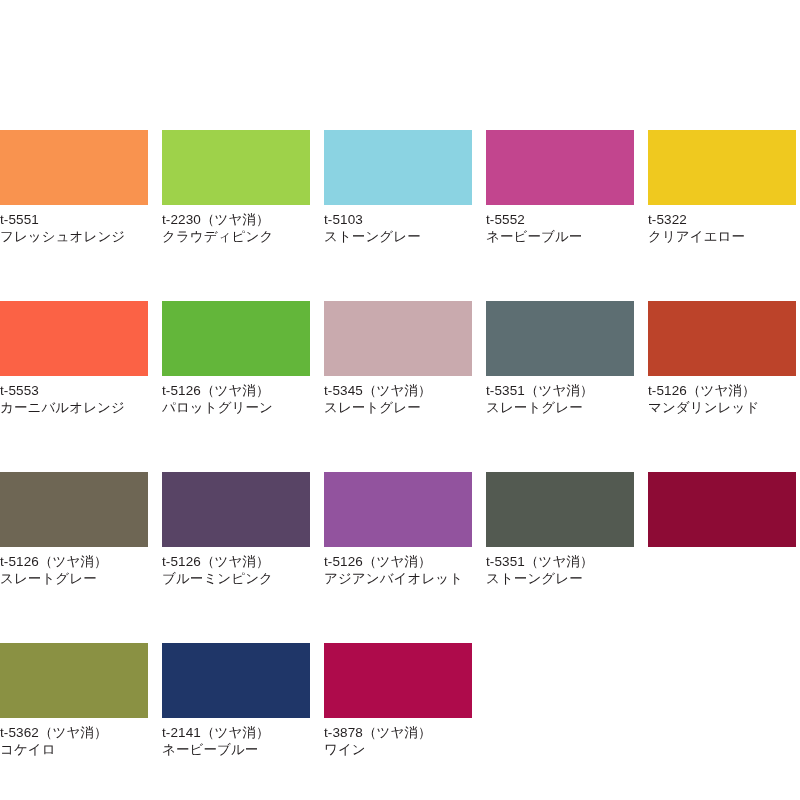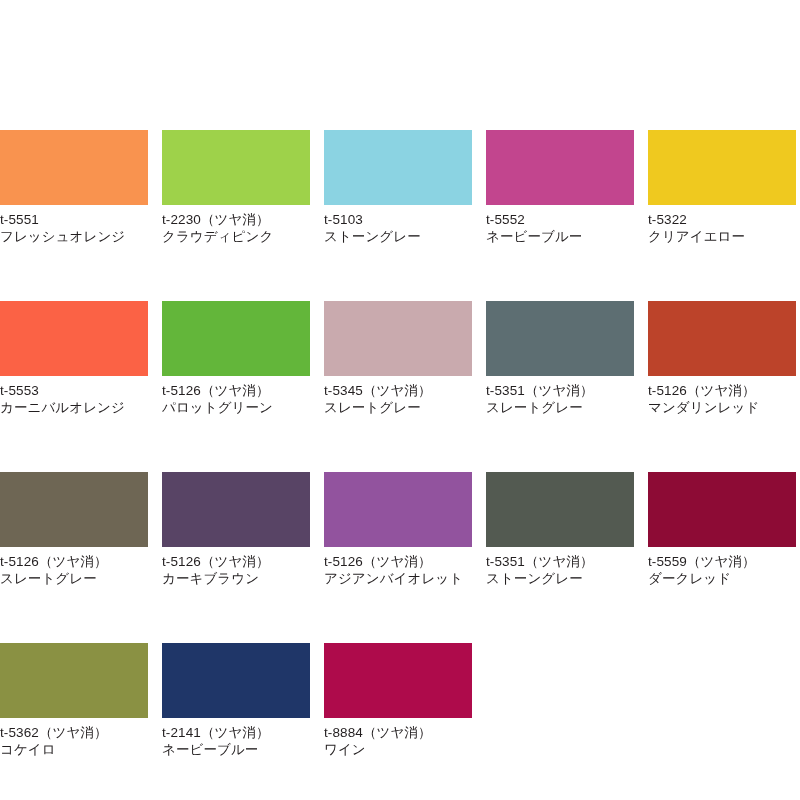--- a/index.html
+++ b/index.html
@@ -141,59 +141,55 @@
         <div class="swatch-chip" style="background: rgb(110, 102, 84);"></div>
         <div class="swatch-caption">
           <span class="swatch-code">t-5126（ツヤ消）</span>
           <span class="swatch-name">スレートグレー</span>
         </div>
       </div>
       <div class="swatch-cell">
         <div class="swatch-chip" style="background: rgb(88, 68, 101);"></div>
         <div class="swatch-caption">
           <span class="swatch-code">t-5126（ツヤ消）</span>
-          <span class="swatch-name">カーキブラウン</span>
+          <span class="swatch-name">ブルーミンピンク</span>
         </div>
       </div>
       <div class="swatch-cell">
         <div class="swatch-chip" style="background: rgb(146, 83, 158);"></div>
         <div class="swatch-caption">
           <span class="swatch-code">t-5126（ツヤ消）</span>
           <span class="swatch-name">アジアンバイオレット</span>
         </div>
       </div>
       <div class="swatch-cell">
         <div class="swatch-chip" style="background: rgb(83, 90, 81);"></div>
         <div class="swatch-caption">
           <span class="swatch-code">t-5351（ツヤ消）</span>
           <span class="swatch-name">ストーングレー</span>
         </div>
       </div>
       <div class="swatch-cell">
         <div class="swatch-chip" style="background: rgb(141, 11, 53);"></div>
-        <div class="swatch-caption">
-          <span class="swatch-code">t-5559（ツヤ消）</span>
-          <span class="swatch-name">ダークレッド</span>
-        </div>
       </div>
       <div class="swatch-cell">
         <div class="swatch-chip" style="background: rgb(138, 145, 67);"></div>
         <div class="swatch-caption">
           <span class="swatch-code">t-5362（ツヤ消）</span>
           <span class="swatch-name">コケイロ</span>
         </div>
       </div>
       <div class="swatch-cell">
         <div class="swatch-chip" style="background: rgb(31, 54, 104);"></div>
         <div class="swatch-caption">
           <span class="swatch-code">t-2141（ツヤ消）</span>
           <span class="swatch-name">ネービーブルー</span>
         </div>
       </div>
       <div class="swatch-cell">
         <div class="swatch-chip" style="background: rgb(174, 11, 75);"></div>
         <div class="swatch-caption">
-          <span class="swatch-code">t-8884（ツヤ消）</span>
+          <span class="swatch-code">t-3878（ツヤ消）</span>
           <span class="swatch-name">ワイン</span>
         </div>
       </div>
     </div>
 </div>
 
 </body></html>

